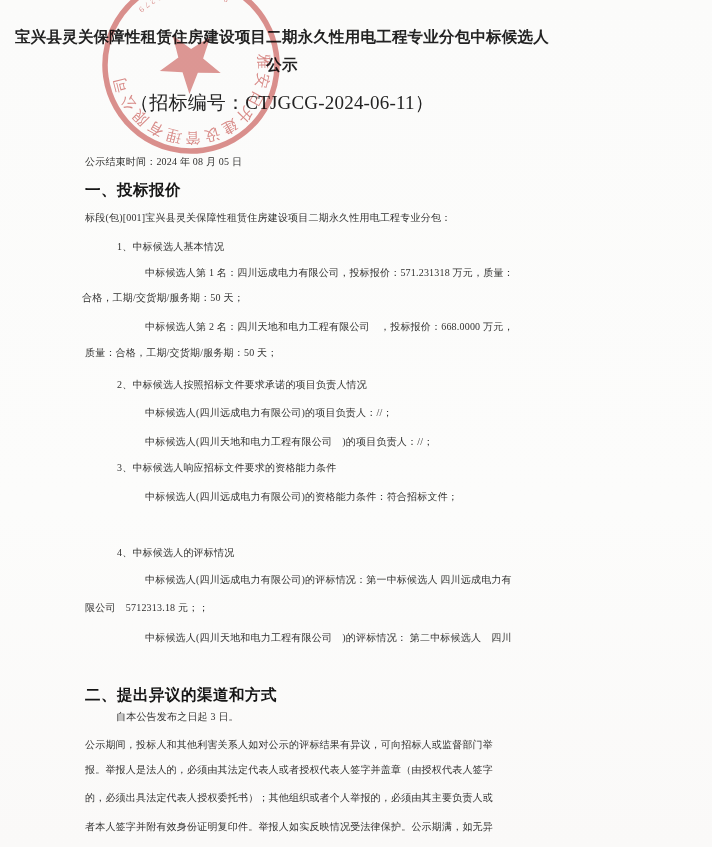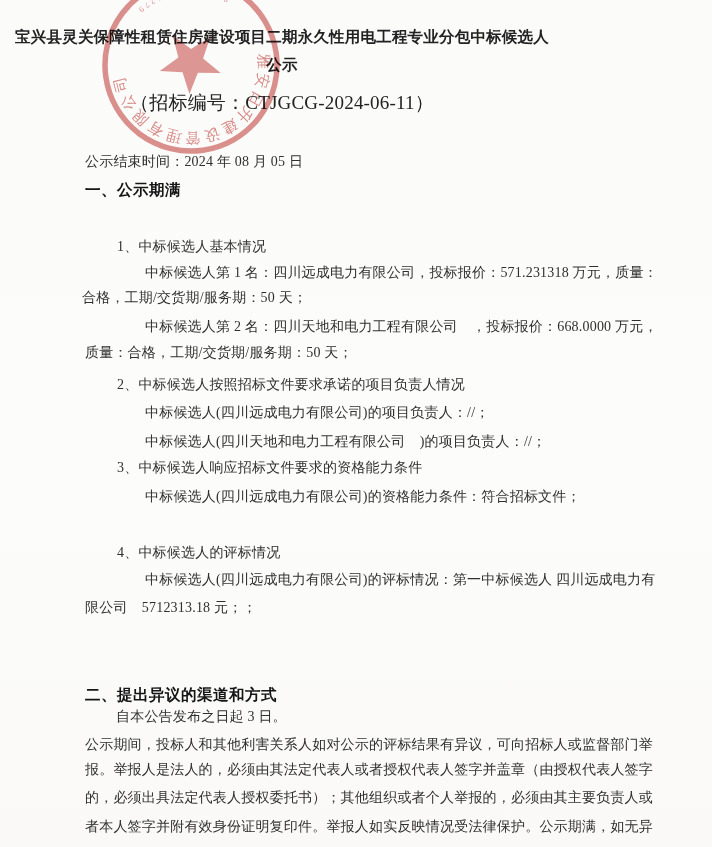--- a/index.html
+++ b/index.html
@@ -7,21 +7,21 @@
     width:712px;height:847px;
     background:#fcfcfb;
     font-family:"Liberation Serif","DejaVu Serif",serif;
     color:#2b2b2b;
     position:relative;
     overflow:hidden;
   }
   .page{position:absolute;inset:0;background:linear-gradient(180deg,#fbfbfa 0%,#fcfcfb 60%,#faf9f8 100%);}
   .doc-line{
     position:absolute;
-    font-size:14px;
+    font-size:10px;
     line-height:20px;
     white-space:nowrap;
     letter-spacing:0.2px;
     color:#30302f;
   }
   .title-line{
     position:absolute;left:0;width:564px;
     text-align:center;
     font-size:15.5px;font-weight:700;color:#222;
     letter-spacing:0.2px;white-space:nowrap;
@@ -39,34 +39,36 @@
 </head>
 <body>
 
 <div class="page">
 
   <div class="title-line" style="top:27px">宝兴县灵关保障性租赁住房建设项目二期永久性用电工程专业分包中标候选人</div>
   <div class="title-line" style="top:55px">公示</div>
   <div class="title-line" style="top:90px;font-weight:400;font-size:19px">（招标编号：CTJGCG-2024-06-11）</div>
 
   <div class="doc-line" style="top:152px;left:85px">公示结束时间：2024 年 08 月 05 日</div>
-  <div class="doc-line heading" style="top:180px;left:85px">一、公示期满</div>
+  <div class="doc-line heading" style="top:180px;left:85px">一、投标报价</div>
+  <div class="doc-line" style="top:208px;left:85px">标段(包)[001]宝兴县灵关保障性租赁住房建设项目二期永久性用电工程专业分包：</div>
   <div class="doc-line" style="top:237px;left:117px">1、中标候选人基本情况</div>
   <div class="doc-line" style="top:263px;left:145px">中标候选人第 1 名：四川远成电力有限公司，投标报价：571.231318 万元，质量：</div>
   <div class="doc-line" style="top:288px;left:82px">合格，工期/交货期/服务期：50 天；</div>
   <div class="doc-line" style="top:317px;left:145px">中标候选人第 2 名：四川天地和电力工程有限公司　，投标报价：668.0000 万元，</div>
   <div class="doc-line" style="top:343px;left:85px">质量：合格，工期/交货期/服务期：50 天；</div>
   <div class="doc-line" style="top:375px;left:117px">2、中标候选人按照招标文件要求承诺的项目负责人情况</div>
   <div class="doc-line" style="top:403px;left:145px">中标候选人(四川远成电力有限公司)的项目负责人：//；</div>
   <div class="doc-line" style="top:432px;left:145px">中标候选人(四川天地和电力工程有限公司　)的项目负责人：//；</div>
   <div class="doc-line" style="top:458px;left:117px">3、中标候选人响应招标文件要求的资格能力条件</div>
   <div class="doc-line" style="top:487px;left:145px">中标候选人(四川远成电力有限公司)的资格能力条件：符合招标文件；</div>
   <div class="doc-line" style="top:543px;left:117px">4、中标候选人的评标情况</div>
   <div class="doc-line" style="top:570px;left:145px">中标候选人(四川远成电力有限公司)的评标情况：第一中标候选人 四川远成电力有</div>
   <div class="doc-line" style="top:598px;left:85px">限公司　5712313.18 元；；</div>
+  <div class="doc-line" style="top:628px;left:145px">中标候选人(四川天地和电力工程有限公司　)的评标情况： 第二中标候选人　四川</div>
   <div class="doc-line heading" style="top:685px;left:85px">二、提出异议的渠道和方式</div>
   <div class="doc-line" style="top:707px;left:116px">自本公告发布之日起 3 日。</div>
   <div class="doc-line" style="top:735px;left:85px">公示期间，投标人和其他利害关系人如对公示的评标结果有异议，可向招标人或监督部门举</div>
   <div class="doc-line" style="top:760px;left:85px">报。举报人是法人的，必须由其法定代表人或者授权代表人签字并盖章（由授权代表人签字</div>
   <div class="doc-line" style="top:788px;left:85px">的，必须出具法定代表人授权委托书）；其他组织或者个人举报的，必须由其主要负责人或</div>
   <div class="doc-line" style="top:817px;left:85px">者本人签字并附有效身份证明复印件。举报人如实反映情况受法律保护。公示期满，如无异</div>
 
   <svg class="seal" viewBox="0 0 186 186" aria-hidden="true">
     <g transform="rotate(172 93 93)" fill="#c4403c" stroke="none">
       <circle cx="93" cy="93" r="86" fill="none" stroke="#c4403c" stroke-width="5.5" opacity="0.85"></circle>

